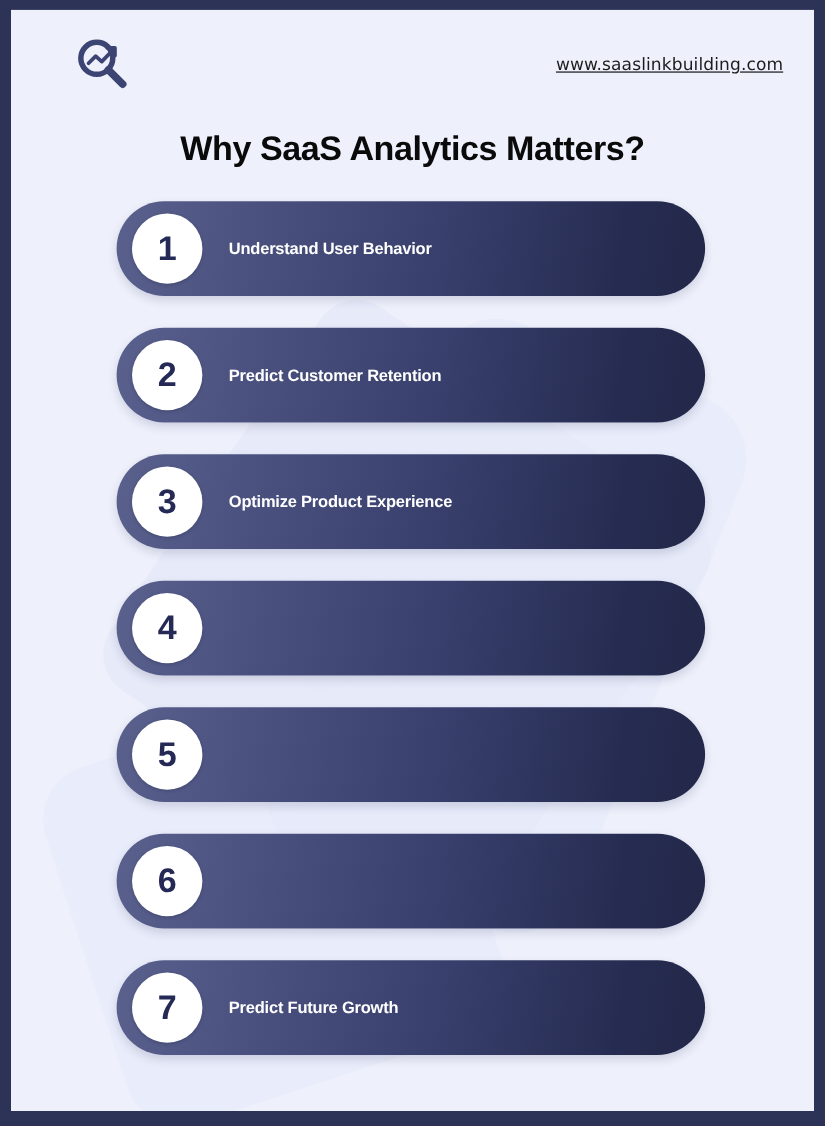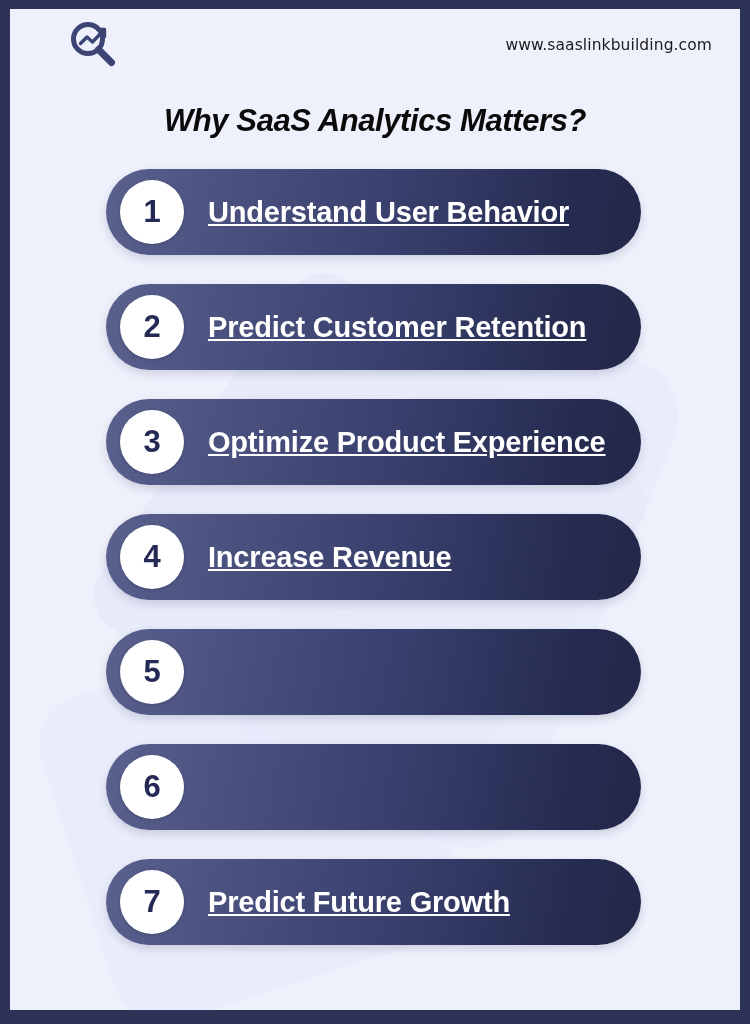--- a/index.html
+++ b/index.html
@@ -62,22 +62,23 @@
     border-radius: 50px;
   }
 
   
   .header {
     position: relative;
     z-index: 2;
     display: flex;
     align-items: center;
     justify-content: space-between;
-    padding: 8px 28px 0 56px;
-    box-sizing: border-box;
+    padding: 22px 28px 0 56px;
+    box-sizing: border-box;
+    text-decoration: underline;
   }
   .logo {
     width: 56px;
     height: 56px;
     display: block;
   }
   .site-url {
     font-size: 15.5px;
     letter-spacing: 0.1px;
     color: #1c1c1c;
@@ -89,21 +90,20 @@
   .title {
     position: relative;
     z-index: 2;
     margin: 30px 0 0 0;
     text-align: center;
     font-size: 31px;
     font-weight: bold;
     letter-spacing: -0.4px;
     color: #0a0a0a;
     font-family: "Liberation Sans", sans-serif;
-    font-style: italic;
   }
 
   
   .list {
     position: relative;
     z-index: 2;
     margin: 30px 0 0 0;
     padding: 0 0 0 96px;
     list-style: none;
     box-sizing: border-box;
@@ -130,27 +130,26 @@
     align-items: center;
     justify-content: center;
     font-size: 31px;
     font-weight: bold;
     color: #242a55;
     font-family: "Liberation Sans", sans-serif;
     box-shadow: 0 1px 3px rgba(20,24,50,0.25);
   }
   .item-label {
     margin-left: 24px;
-    font-size: 29px;
+    font-size: 15px;
     font-weight: bold;
     color: #ffffff;
     letter-spacing: -0.2px;
     font-family: "Liberation Sans", sans-serif;
     white-space: nowrap;
-    text-decoration: underline;
   }
 </style>
 </head>
 <body>
 
 <div class="poster">
   <div class="canvas">
 
     <div class="watermark wm-1"></div>
     <div class="watermark wm-2"></div>
@@ -182,21 +181,20 @@
         <span class="item-label">Predict Customer Retention</span>
       </li>
 
       <li class="item">
         <span class="num-circle">3</span>
         <span class="item-label">Optimize Product Experience</span>
       </li>
 
       <li class="item">
         <span class="num-circle">4</span>
-        <span class="item-label">Increase Revenue</span>
       </li>
 
       <li class="item">
         <span class="num-circle">5</span>
       </li>
 
       <li class="item">
         <span class="num-circle">6</span>
       </li>
 

